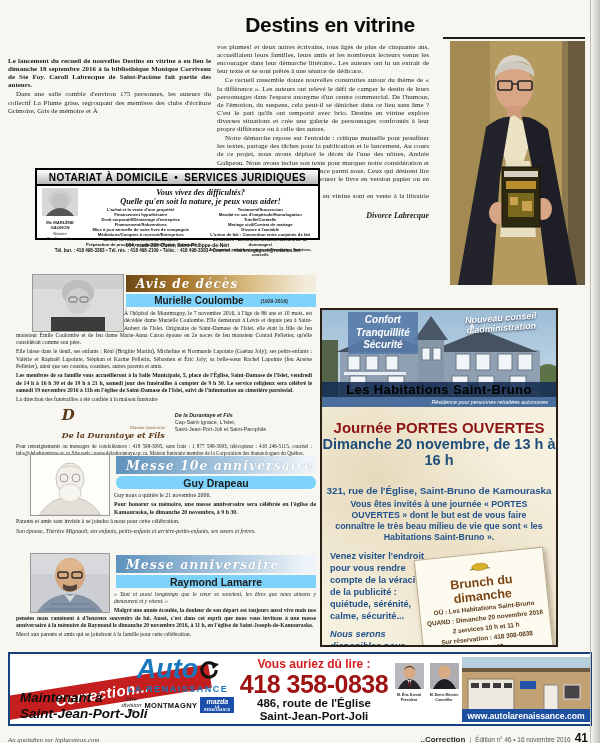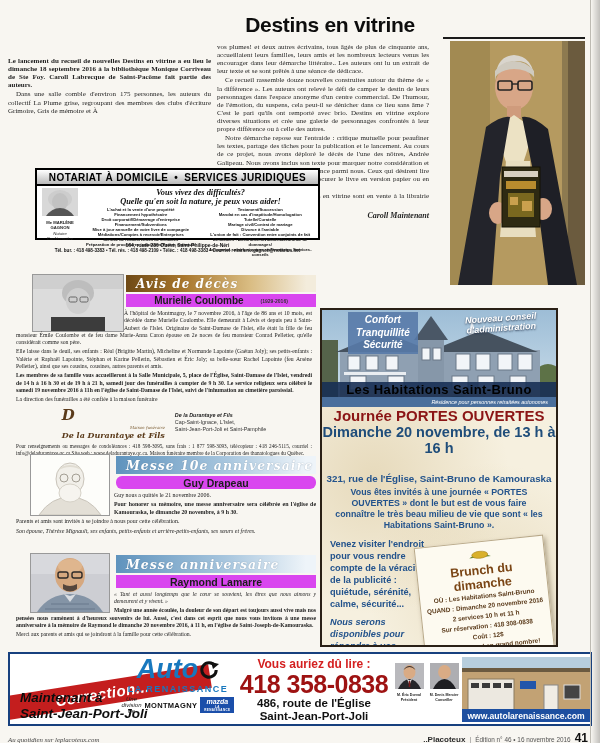--- a/index.html
+++ b/index.html
@@ -44,21 +44,21 @@
 
   
   .obit{position:absolute;left:8px;width:310px;}
   .ob-photo{position:absolute;border:1px solid #999;background:#fff;}
   .banner{position:absolute;right:2px;display:flex;align-items:center;}
   .script{font-family:"DejaVu Serif",serif;font-style:italic;font-weight:bold;color:#fff;
         letter-spacing:1px;text-shadow:0 0 1px rgba(120,90,40,.6);}
   .gold{background:linear-gradient(90deg,#6f4a16,#a8762c 30%,#d9bc82 65%,#f3ecdc 95%);}
   .bluegrad{background:linear-gradient(90deg,#5f93bd,#a8c6de 55%,#eef4f9 95%);}
   .bluegrad .script{text-shadow:0 0 1px rgba(60,90,120,.6);}
-  .name-band{position:absolute;right:2px;background:#d946ef;display:flex;align-items:center;justify-content:center;gap:17px;
+  .name-band{position:absolute;right:2px;background:#7dd3fc;display:flex;align-items:center;justify-content:center;gap:17px;
         font-family:"Liberation Sans",sans-serif;font-weight:800;color:#1c1c1c;}
   .name-band .yrs{font-size:5px;font-weight:bold;color:#333;}
   .ob-text{position:absolute;text-align:justify;color:#222;}
   .ob-text p{margin:0 0 2px 0;}
   .ob-text .b{font-weight:bold;}
   .ob-text .i{font-style:italic;}
   .c-text{font-size:5.7px;line-height:1.28;}
   .c-text::before{content:"";float:left;width:108px;height:20px;}
   .d-text{font-size:5.9px;line-height:1.26;}
   .d-text::before{content:"";float:left;width:98px;height:24px;}
@@ -80,21 +80,21 @@
                    radial-gradient(circle at 72% 75%,rgba(190,160,95,.22),rgba(190,160,95,0) 50%),#f6f0df;}
   .sb-img{position:relative;height:97px;overflow:hidden;}
   .sb-label{position:absolute;left:26px;top:2px;background:rgba(88,122,168,.9);color:#fff;
         font-style:italic;font-weight:bold;font-size:10px;line-height:1.25;text-align:center;padding:2px 8px;}
   .sb-corner{position:absolute;right:3px;top:3px;width:104px;color:#fff;font-weight:800;font-style:italic;
         font-size:9px;line-height:1.15;text-align:center;transform:rotate(-4deg);text-shadow:0 1px 2px #2a3a52;}
   .sb-band{position:absolute;left:0;right:0;bottom:10px;height:15px;background:rgba(23,47,84,.9);
         color:#000000;font-weight:800;font-size:13px;display:flex;align-items:center;justify-content:center;letter-spacing:.4px;}
   .sb-subband{position:absolute;left:0;right:0;bottom:0;height:10px;background:#4a6f9c;color:#fff;
         font-style:italic;font-size:5.4px;display:flex;align-items:center;justify-content:flex-end;padding-right:8px;box-sizing:border-box;}
-  .sb-body{position:relative;text-align:center;padding-top:0;}
+  .sb-body{position:relative;text-align:center;padding-top:12px;}
   .sb-t1{color:#8b1515;font-weight:800;font-size:15px;}
   .sb-t2{color:#1f4d7a;font-weight:800;font-size:14.5px;}
   .sb-addr{color:#23538c;font-weight:800;font-size:9.8px;margin-top:17px;}
   .sb-invite{color:#23538c;font-weight:800;font-size:8.8px;line-height:1.25;margin:3px 10px 0 10px;}
   .sb-cols{position:relative;height:150px;margin-top:4px;}
   .sb-left{position:absolute;left:8px;top:4px;width:96px;text-align:left;color:#23538c;}
   .sb-l1{font-weight:800;font-size:9.2px;line-height:1.3;}
   .sb-l2{font-weight:800;font-style:italic;font-size:9.2px;line-height:1.3;margin-top:6px;}
   .card{position:absolute;right:6px;top:6px;width:130px;height:128px;background:#fdfaf0;
         border:1px solid #b8a888;box-shadow:2px 3px 5px rgba(60,40,10,.35);transform:rotate(-6deg);
@@ -148,21 +148,21 @@
 
   <div class="col col1">
     <p class="intro">Le lancement du recueil de nouvelles Destins en vitrine a eu lieu le dimanche 18 septembre 2016 à la bibliothèque Monique Corriveau de Ste Foy. Caroll Labrecque de Saint-Pacôme fait partie des auteurs.</p>
     <p class="ind">Dans une salle comble d'environ 175 personnes, les auteurs du collectif La Plume grise, regroupant des membres des clubs d'écriture Grimoire, Gris de mémoire et À</p>
   </div>
   <div class="col col2">
     <p>vos plumes! et deux autres écrivains, tous âgés de plus de cinquante ans, accueillaient leurs familles, leurs amis et les nombreux lecteurs venus les encourager dans leur démarche littéraire.. Les auteurs ont lu un extrait de leur texte et se sont prêtés à une séance de dédicace.</p>
     <p class="ind">Ce recueil rassemble douze nouvelles construites autour du thème de « la différence ». Les auteurs ont relevé le défi de camper le destin de leurs personnages dans l'espace anonyme d'un centre commercial. De l'humour, de l'émotion, du suspens, cela peut-il se dénicher dans ce lieu sans âme ? C'est le pari qu'ils ont remporté avec brio. Destins en vitrine explore diverses situations et crée une galerie de personnages confrontés à leur propre différence ou à celle des autres.</p>
     <p class="ind">Notre démarche repose sur l'entraide : critique mutuelle pour peaufiner les textes, partage des tâches pour la publication et le lancement. Au cours de ce projet, nous avons déploré le décès de l'une des nôtres, Andrée Galipeau. Nous avons inclus son texte pour marquer notre considération et pour contribuer à prolonger sa présence parmi nous. Ceux qui désirent lire nos histoires pourront bientôt se procurer le livre en version papier ou en version numérique sur Amazon.com.</p>
     <p class="ind">Quelques exemplaires de Destins en vitrine sont en vente à la librairie L'Option de La Pocatière.</p>
-    <div class="byline">Caroll Maintenant</div>
+    <div class="byline">Divorce Labrecque</div>
   </div>
 
   <div class="art-photo">
     <svg width="135" height="244" viewBox="0 0 135 244">
       <rect width="135" height="244" fill="#b59a60"></rect>
       <rect width="40" height="244" fill="#a28a52"></rect>
       <rect x="118" width="17" height="244" fill="#6b5b3e"></rect>
       <rect x="112" width="6" height="244" fill="#8d7a50"></rect>
       <path d="M45 40 Q46 15 64 14 Q83 15 85 40 Q84 27 76 22 Q68 18 56 22 Q47 27 45 40 Z" fill="#d9d5cd"></path>
       <ellipse cx="64" cy="46" rx="19" ry="23" fill="#d8a687"></ellipse>
@@ -492,21 +492,21 @@
       <rect x="82" y="28" width="14" height="26" fill="#f0ece4" stroke="#888" stroke-width="1"></rect>
       <rect x="102" y="28" width="16" height="14" fill="#444" stroke="#ddd" stroke-width="1"></rect>
       <rect y="54" width="128" height="10" fill="#8f8f8a"></rect>
     </svg>
     <div class="site-bar">www.autolarenaissance.com</div>
   </div>
 
   <div class="pfoot">
     <div class="pf-left">Au quotidien sur leplacoteux.com</div>
     <div class="pf-right">
-      <span class="pf-brand">..Placoteux</span>
+      <span class="pf-brand">..Correction</span>
       <span class="pf-sep">|</span>
       <span class="pf-ed">Édition n° 46 • 16 novembre 2016</span>
       <span class="pf-page">41</span>
     </div>
   </div>
 
   <div class="scan-line"></div>
   <div class="scan-edge"></div>
 </div>
 

